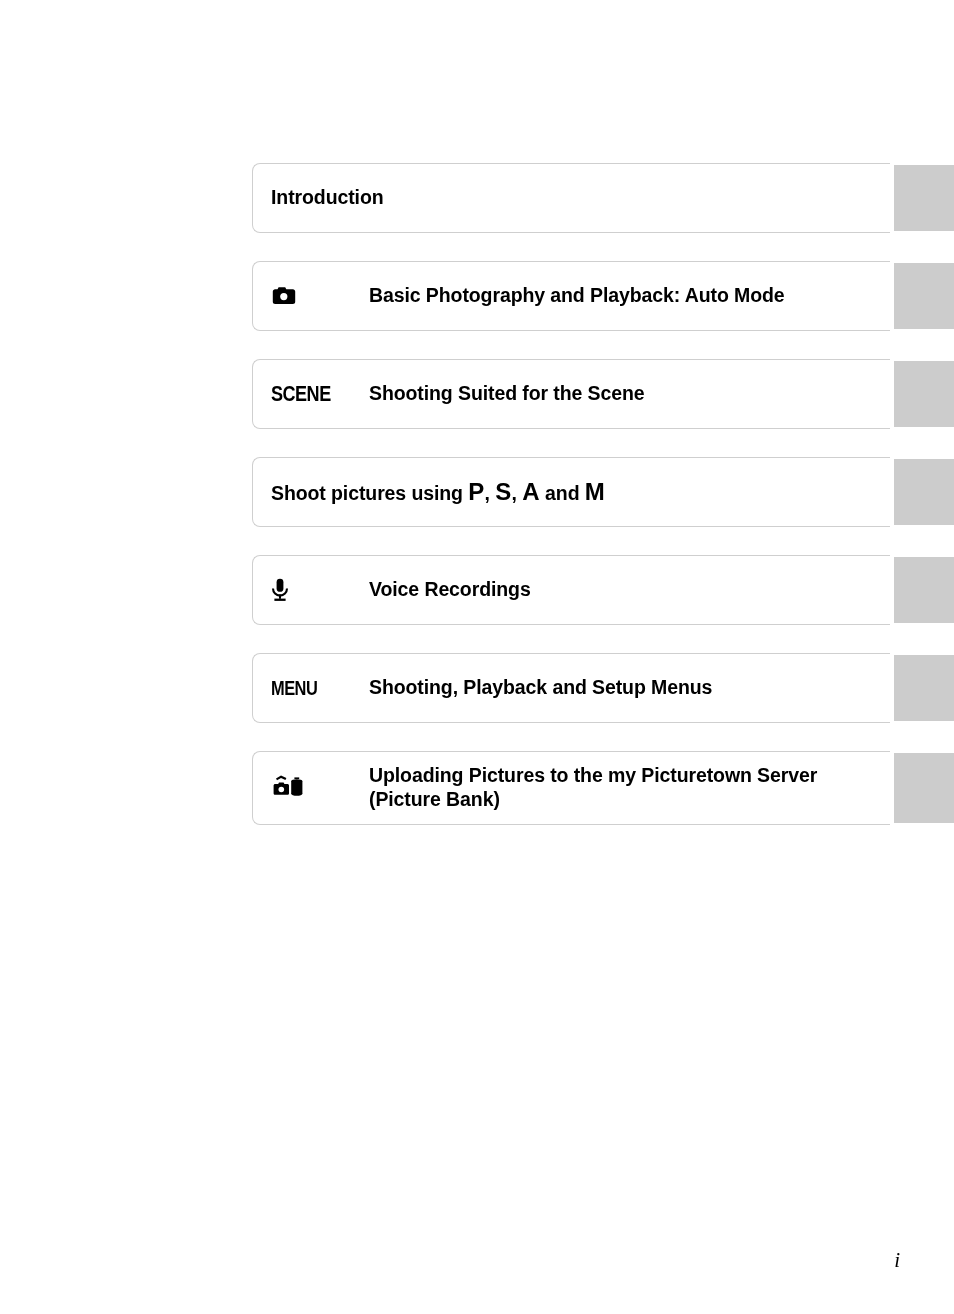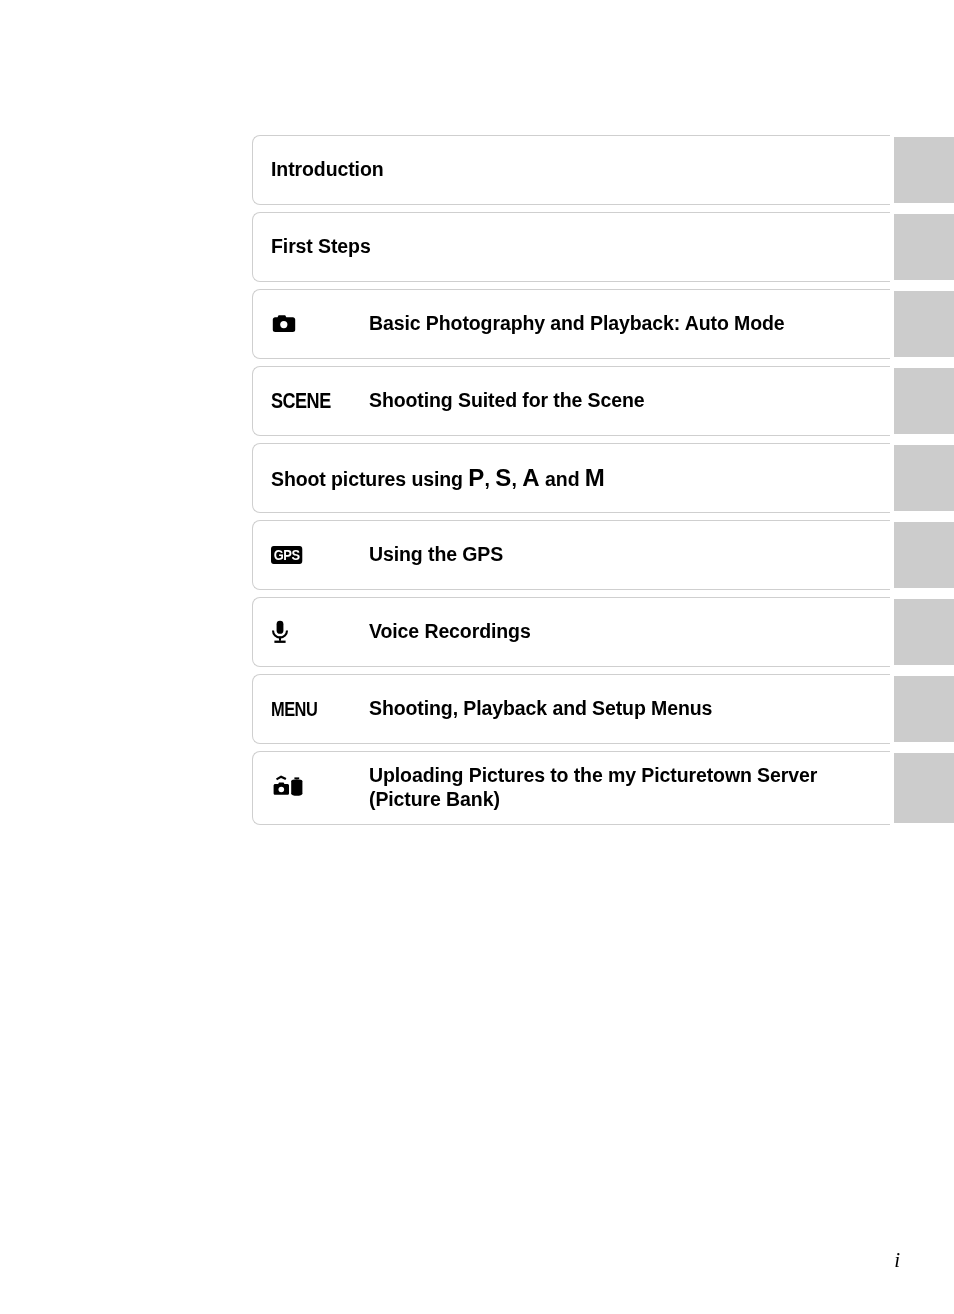--- a/index.html
+++ b/index.html
@@ -29,20 +29,21 @@
     top: 135px;
     width: 702px;
   }
 
   
   .row {
     position: relative;
     width: 702px;
     margin-bottom: 7px;
     height: 70px;
+    margin-top: 28px;
   }
   .row.tall { height: 74px; }
 
   
   .tab {
     position: absolute;
     right: 0;
     top: 2px;
     bottom: 2px;
     width: 64px;
@@ -155,26 +156,20 @@
 
   <div class="toc">
 
     <div class="row">
       <div class="tab"></div>
       <div class="box">
         <span class="label noicon">Introduction</span>
       </div>
     </div>
 
-    <div class="row">
-      <div class="tab"></div>
-      <div class="box">
-        <span class="label noicon">First Steps</span>
-      </div>
-    </div>
 
     <div class="row">
       <div class="tab"></div>
       <div class="box">
         <span class="icon-slot">
           <svg class="glyph" width="26" height="22" viewBox="0 0 26 22" aria-hidden="true">
             <path d="M7.6 2.2h6.6l1.1 2.1h6.6c1.3 0 2.3 1 2.3 2.3v10.1c0 1.3-1 2.3-2.3 2.3H4.1c-1.3 0-2.3-1-2.3-2.3V6.6c0-1.3 1-2.3 2.3-2.3h2.4z" fill="#000"></path>
             <circle cx="12.8" cy="11.6" r="3.6" fill="#fff"></circle>
           </svg>
         </span>
@@ -192,29 +187,20 @@
       </div>
     </div>
 
     <div class="row">
       <div class="tab"></div>
       <div class="box">
         <span class="label noicon"><span>Shoot pictures using </span><span class="mode">P</span><span>, </span><span class="mode">S</span><span>, </span><span class="mode">A</span><span> and </span><span class="mode">M</span></span>
       </div>
     </div>
 
-    <div class="row">
-      <div class="tab"></div>
-      <div class="box">
-        <span class="icon-slot">
-          <span class="ic-gps">GPS</span>
-        </span>
-        <span class="label withicon">Using the GPS</span>
-      </div>
-    </div>
 
 
 
     <div class="row">
       <div class="tab"></div>
       <div class="box">
         <span class="icon-slot">
           <svg class="glyph" width="18" height="25" viewBox="0 0 18 25" aria-hidden="true">
             <rect x="5.6" y="0.8" width="6.8" height="13" rx="3.4" fill="#000"></rect>
             <path d="M2.0 10.6 a7 7 0 0 0 14 0" fill="none" stroke="#000" stroke-width="2.1"></path>

